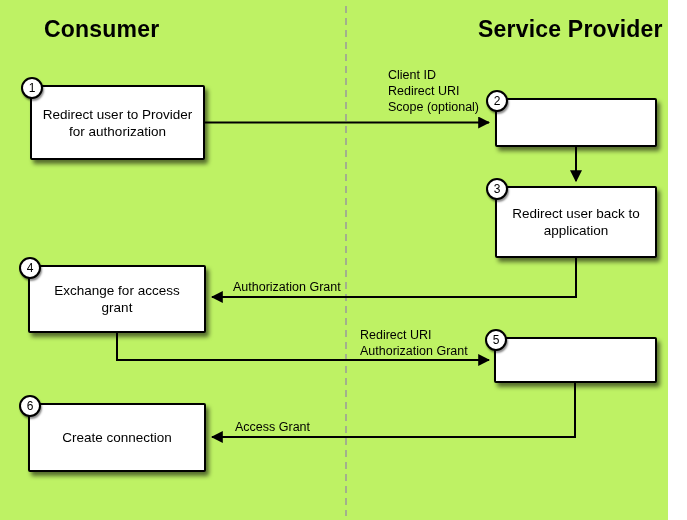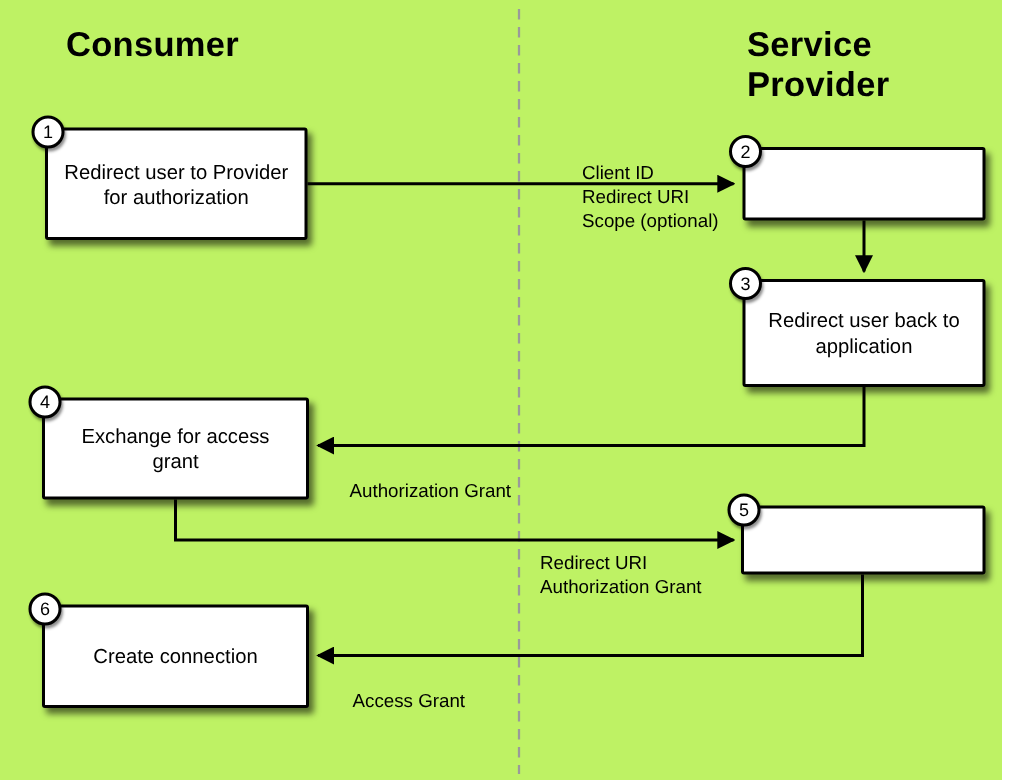--- a/index.html
+++ b/index.html
@@ -23,21 +23,21 @@
     z-index: 1;
   }
   .hdr {
     position: absolute;
     font-size: 23px;
     font-weight: bold;
     letter-spacing: 0.2px;
     z-index: 2;
   }
   .hdr-left  { left: 44px;  top: 16px; }
-  .hdr-right { left: 478px; top: 16px; margin-left: 20px; }
+  .hdr-right { left: 478px; top: 16px; }
 
   .step-box {
     position: absolute;
     background: #ffffff;
     border: 2px solid #000000;
     border-radius: 2px;
     box-shadow: 3px 4px 4px rgba(0,0,0,0.55);
     display: flex;
     align-items: center;
     justify-content: center;
@@ -69,21 +69,20 @@
   .box-4 { left: 28px;  top: 265px; width: 178px; height: 68px; }
   .box-5 { left: 494px; top: 337px; width: 163px; height: 46px; }
   .box-6 { left: 28px;  top: 403px; width: 178px; height: 69px; }
 
   .arrow-label {
     position: absolute;
     font-size: 12.5px;
     line-height: 16px;
     z-index: 2;
     white-space: nowrap;
-    margin-top: 40px;
   }
   .lbl-1 { left: 388px; top: 67px; }
   .lbl-2 { left: 233px; top: 279px; }
   .lbl-3 { left: 360px; top: 327px; }
   .lbl-4 { left: 235px; top: 419px; }
 </style>
 </head>
 <body>
 
 <div class="diagram">

